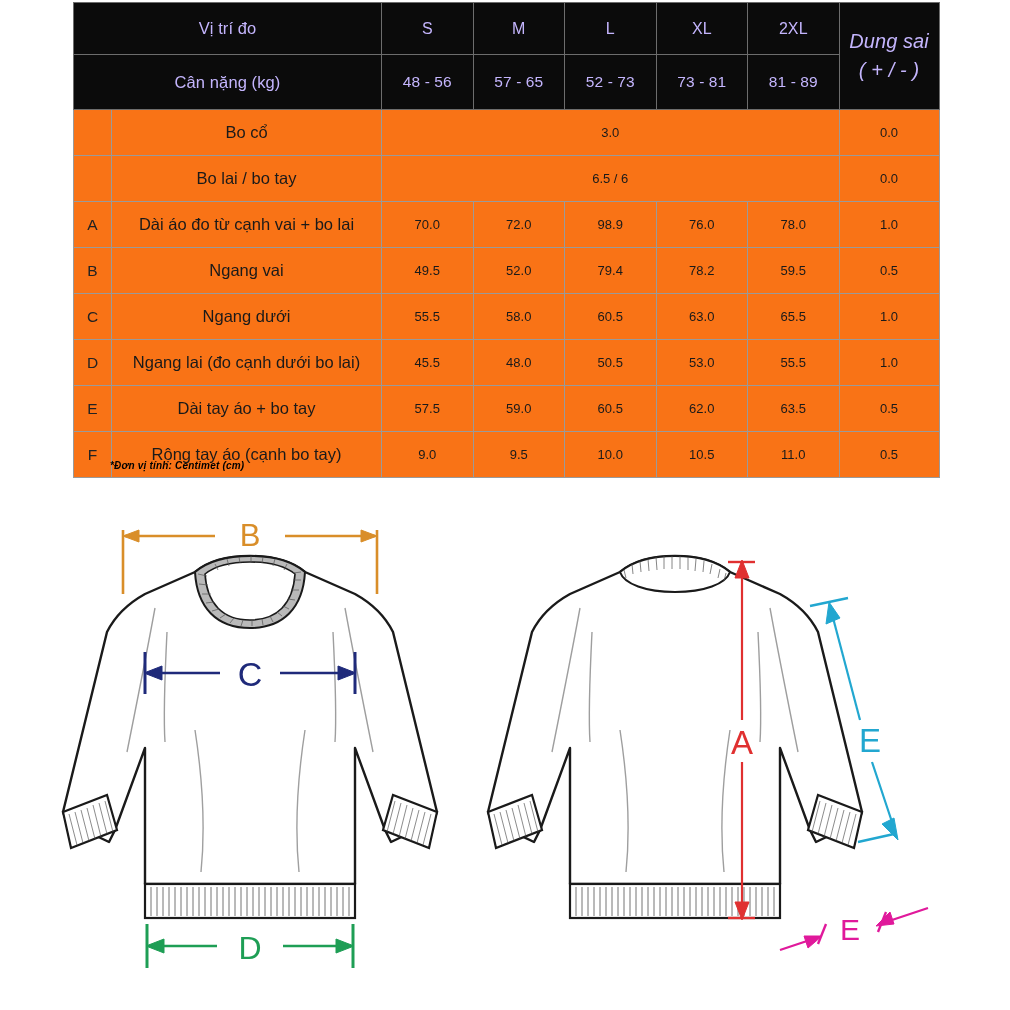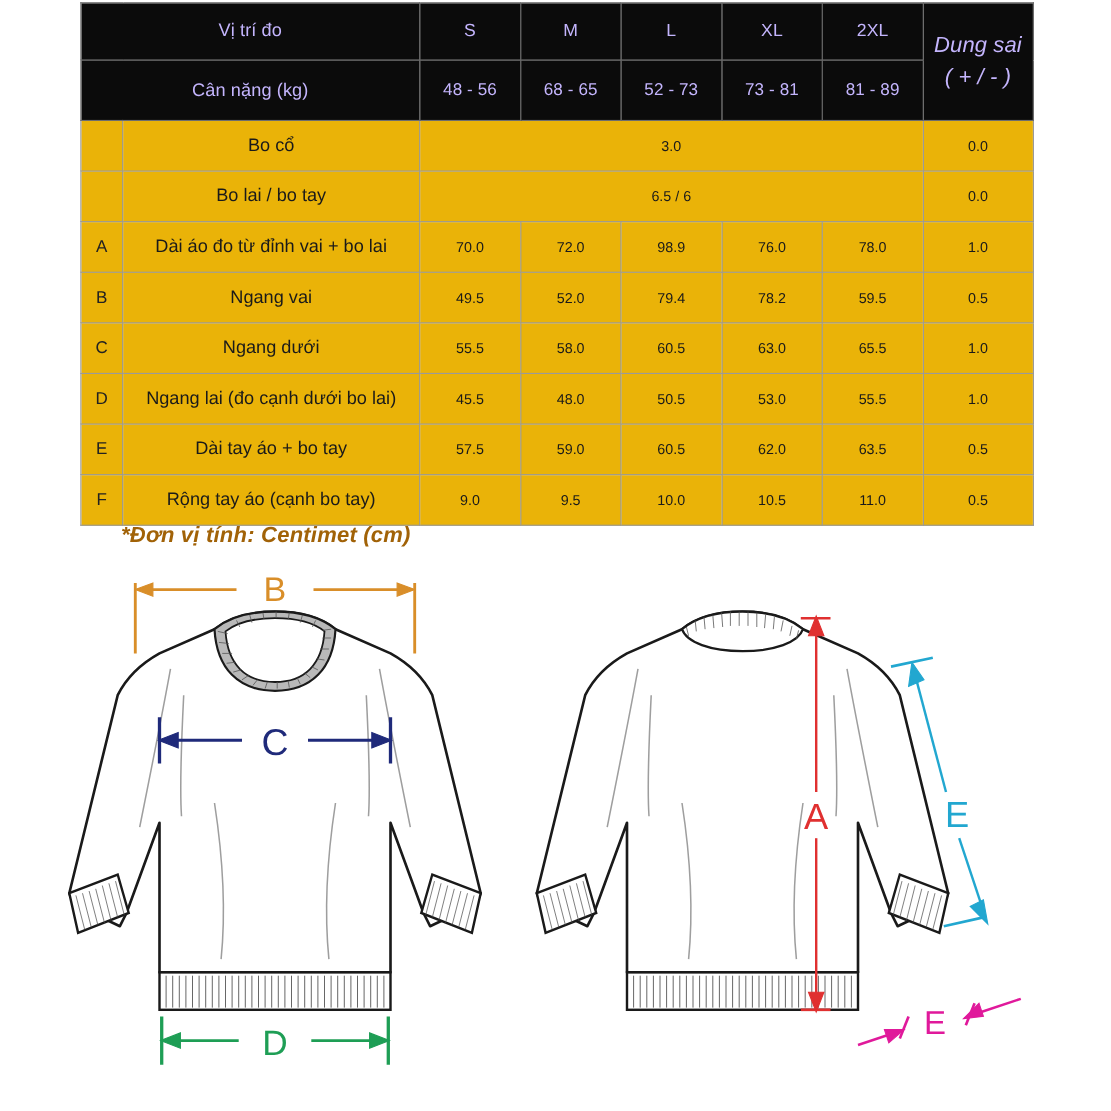--- a/index.html
+++ b/index.html
@@ -54,38 +54,38 @@
     font-style: italic;
   }
 
   
   col.c-letter { width: 38px; }
   col.c-name   { width: 270px; }
   col.c-size   { width: 91.5px; }
   col.c-tol    { width: 100px; }
 
   
-  .bd { height: 45px; font-size: 16.5px; background: #eab308; }
+  .bd { height: 45px; font-size: 16.5px; background: #f97316; }
   .cell-letter { font-size: 15.5px; color: #222; }
   .cell-name {
     text-align: left;
     padding-left: 12px;
     font-size: 16.5px;
     white-space: nowrap;
   }
   .cell-val { font-size: 13px; }
 
   .footnote {
     position: absolute;
     left: 110px;
-    top: 476px;
-    font-size: 20px;
+    top: 460px;
+    font-size: 10px;
     font-weight: bold;
     font-style: italic;
-    color: #a16207;
+    color: #000000;
     letter-spacing: .2px;
   }
 
   
   #diagrams {
     position: absolute;
     left: 0;
     top: 512px;
     width: 1010px;
     height: 498px;
@@ -126,42 +126,42 @@
         <th class="hdr hdr-size">XL</th>
         <th class="hdr hdr-size">2XL</th>
         <th class="hdr hdr-tol" rowspan="2">
           <div>Dung sai</div>
           <div>( + / - )</div>
         </th>
       </tr>
       <tr>
         <th class="hdr hdr-weight" colspan="2">Cân nặng (kg)</th>
         <th class="hdr hdr-range">48 - 56</th>
-        <th class="hdr hdr-range">68 - 65</th>
+        <th class="hdr hdr-range">57 - 65</th>
         <th class="hdr hdr-range">52 - 73</th>
         <th class="hdr hdr-range">73 - 81</th>
         <th class="hdr hdr-range">81 - 89</th>
       </tr>
     </thead>
     <tbody id="table-body">
         <tr>
           <td class="bd cell-letter"></td>
           <td class="bd cell-name">Bo cổ</td>
           <td class="bd cell-val" colspan="5">3.0</td>
           <td class="bd cell-val">0.0</td>
         </tr>
         <tr>
           <td class="bd cell-letter"></td>
           <td class="bd cell-name">Bo lai / bo tay</td>
           <td class="bd cell-val" colspan="5">6.5 / 6</td>
           <td class="bd cell-val">0.0</td>
         </tr>
         <tr>
           <td class="bd cell-letter">A</td>
-          <td class="bd cell-name">Dài áo đo từ đỉnh vai + bo lai</td>
+          <td class="bd cell-name">Dài áo đo từ cạnh vai + bo lai</td>
           <td class="bd cell-val">70.0</td>
           <td class="bd cell-val">72.0</td>
           <td class="bd cell-val">98.9</td>
           <td class="bd cell-val">76.0</td>
           <td class="bd cell-val">78.0</td>
           <td class="bd cell-val">1.0</td>
         </tr>
         <tr>
           <td class="bd cell-letter">B</td>
           <td class="bd cell-name">Ngang vai</td>

